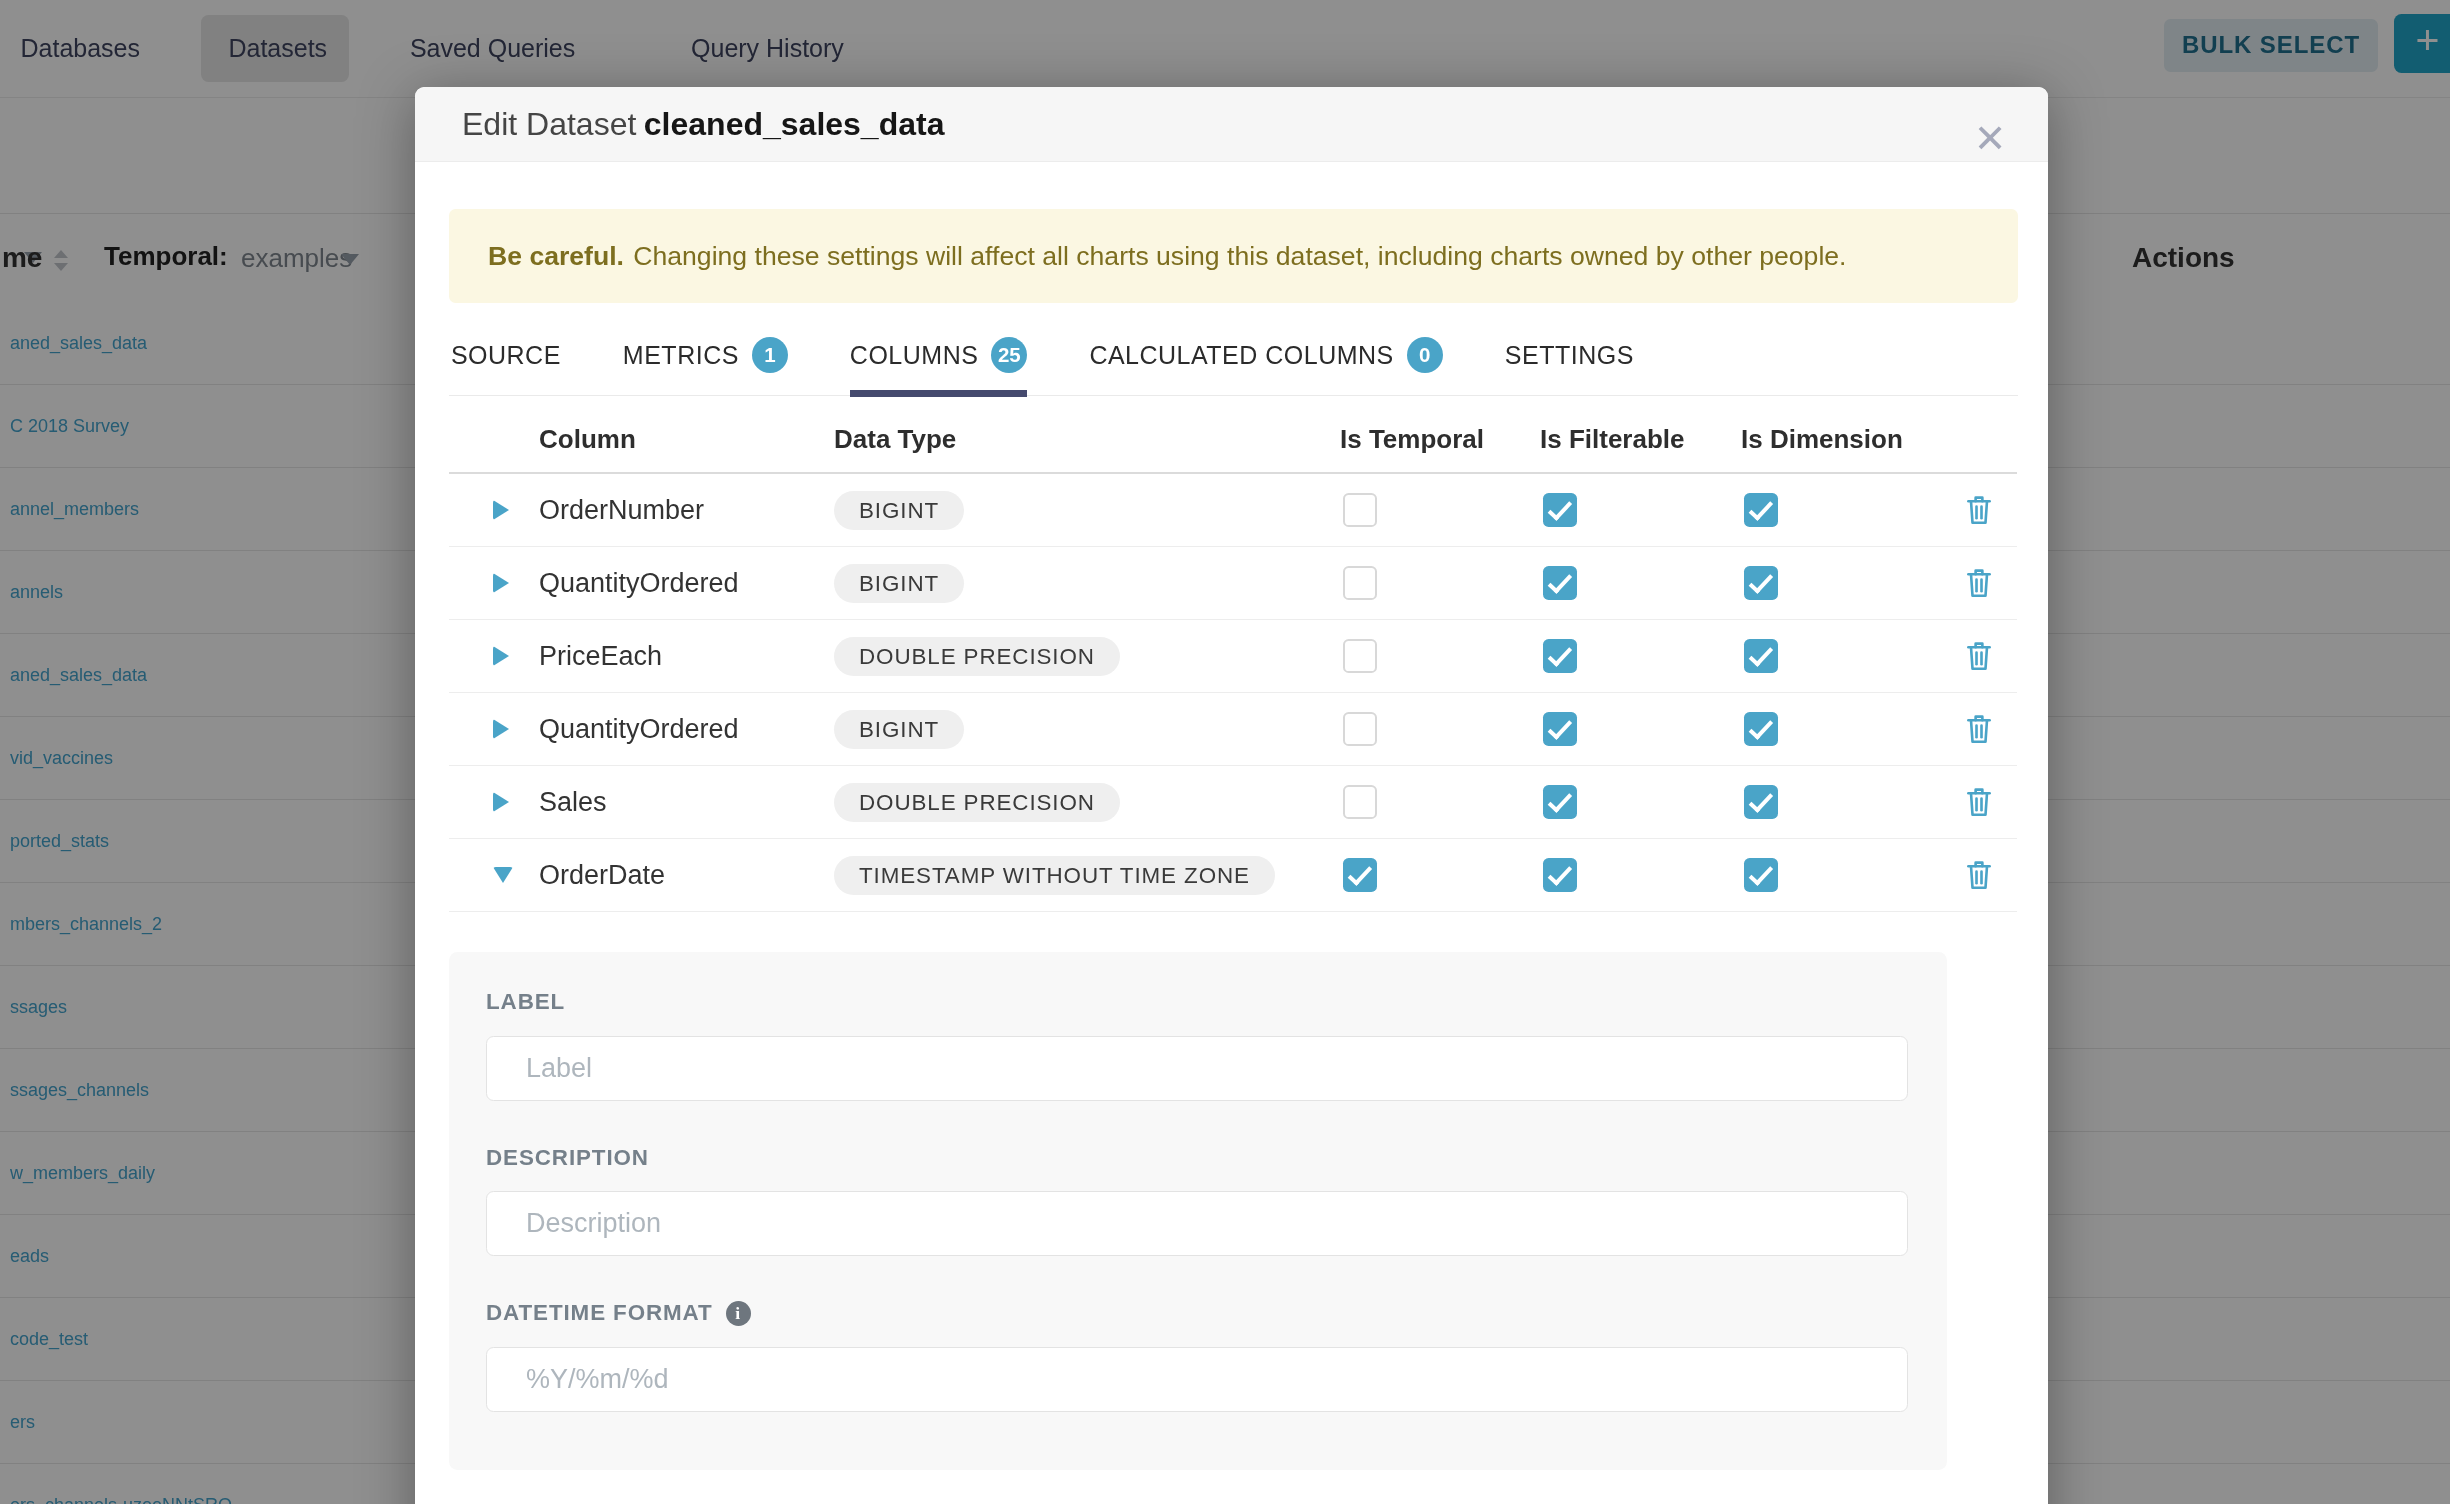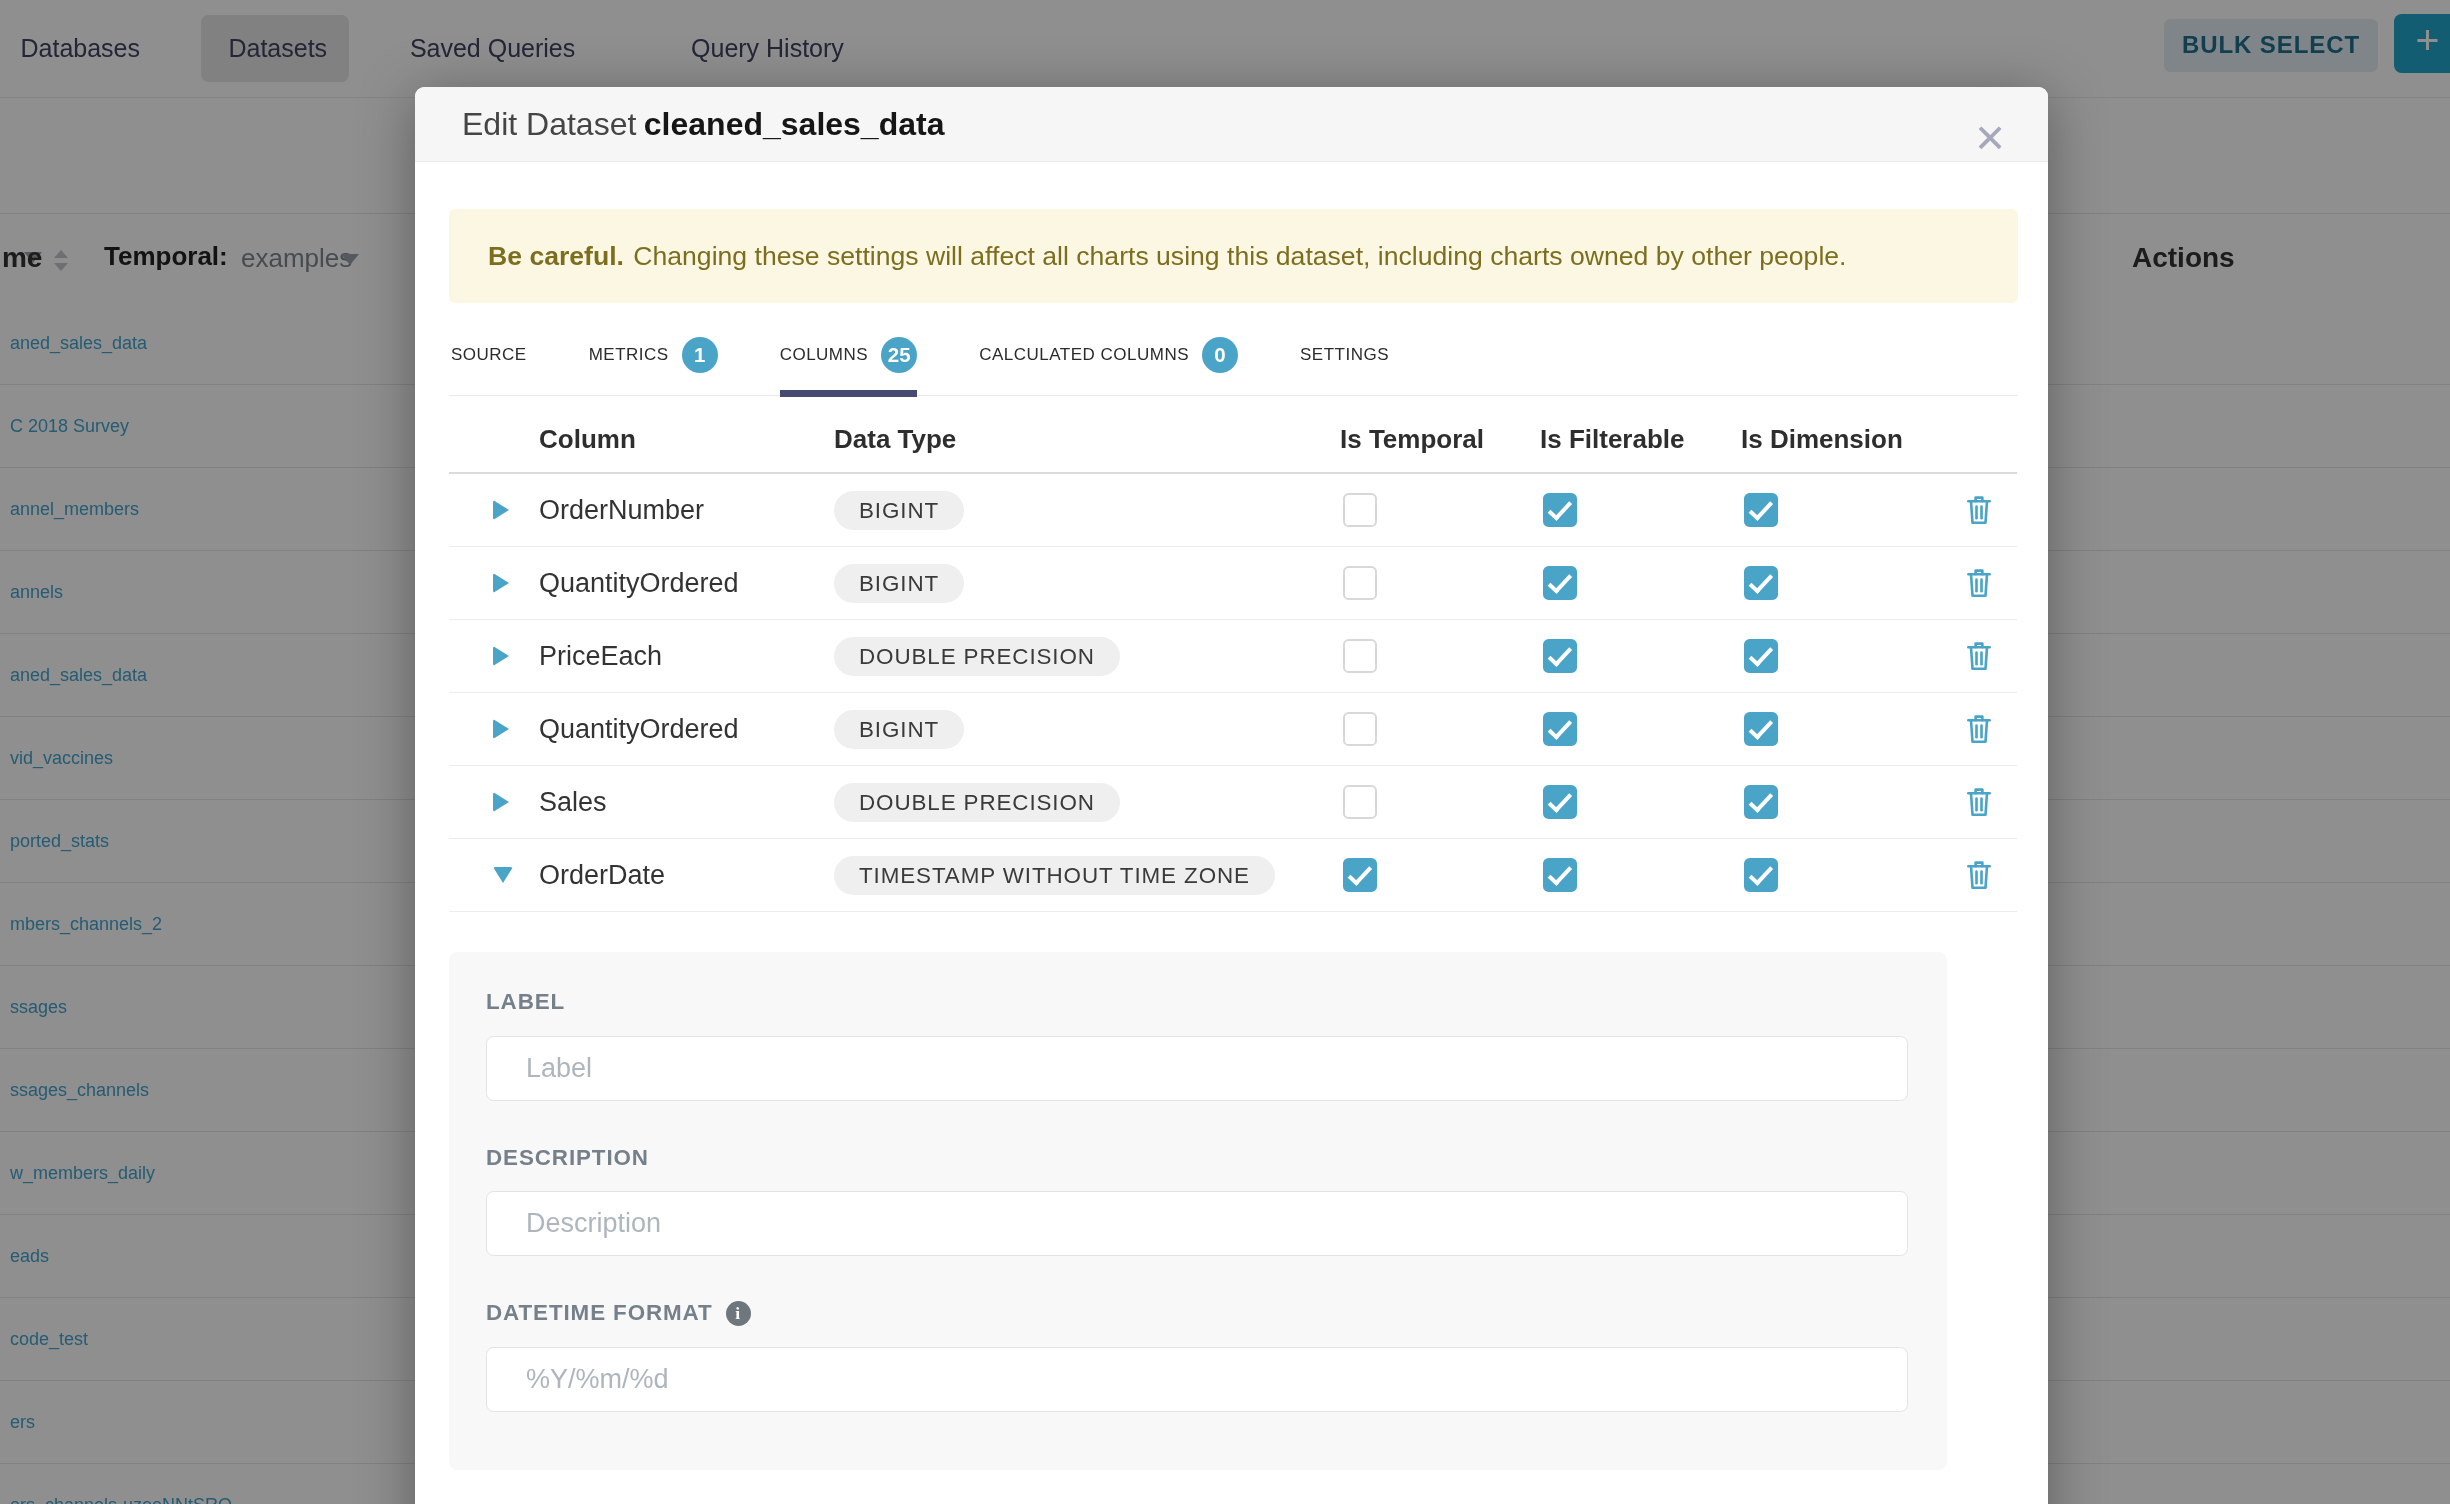--- a/index.html
+++ b/index.html
@@ -48,21 +48,21 @@
   .modal-title{font-size:32px; color:#454545;}
   .modal-title b{color:#161616; font-weight:700; margin-left:7.5px;}
   .modal-close{position:absolute; right:32px; top:26px; width:52px; height:52px; background:none; border:none; color:#A5A9BA; font-size:39px; line-height:52px; text-align:center; cursor:pointer; font-family:inherit;}
 
   .modal-body{padding:47px 30px 0 34px;}
   .warn-banner{background:var(--warn-bg); border-radius:6.5px; height:94px; display:flex; align-items:center; padding:0 39px; color:var(--warn-text); font-size:26.6px;}
   .warn-banner b{font-weight:700; margin-right:9.3px;}
 
   .tabs{display:flex; margin-top:34px; border-bottom:1.9px solid #EAEAEA; padding-left:1.9px;}
   .tab{position:relative; display:flex; align-items:center; padding-bottom:22.4px; margin-right:62px; cursor:pointer;}
-  .tab-label{font-size:17px; color:#2B2B2B; font-weight:500; letter-spacing:0.5px; white-space:nowrap;}
+  .tab-label{font-size:25px; color:#2B2B2B; font-weight:500; letter-spacing:0.5px; white-space:nowrap;}
   .tab-badge{margin-left:13px; min-width:36px; height:36px; border-radius:18.6px; background:var(--accent); color:#fff; font-size:20.5px; font-weight:600; display:flex; align-items:center; justify-content:center; padding:0 5.6px;}
   .tab.active::after{content:""; position:absolute; left:0; right:0; bottom:-1.9px; height:7.5px; background:var(--underline);}
 
   .cols{display:grid; grid-template-columns:90px 295px 506px 200px 201px 200px 75px; align-items:center;}
   .col-table{width:1568px;}
   .thead{padding:28px 0 17px 0; border-bottom:2.8px solid #DBDBDB;}
   .th{font-size:26px; font-weight:600; color:#2E2E2E;}
   .trow{height:73px; border-bottom:1.9px solid #EDEDED;}
   .cell-name{font-size:27px; color:#333;}
   .caret-cell{display:flex; justify-content:flex-start; padding-left:44px;}

